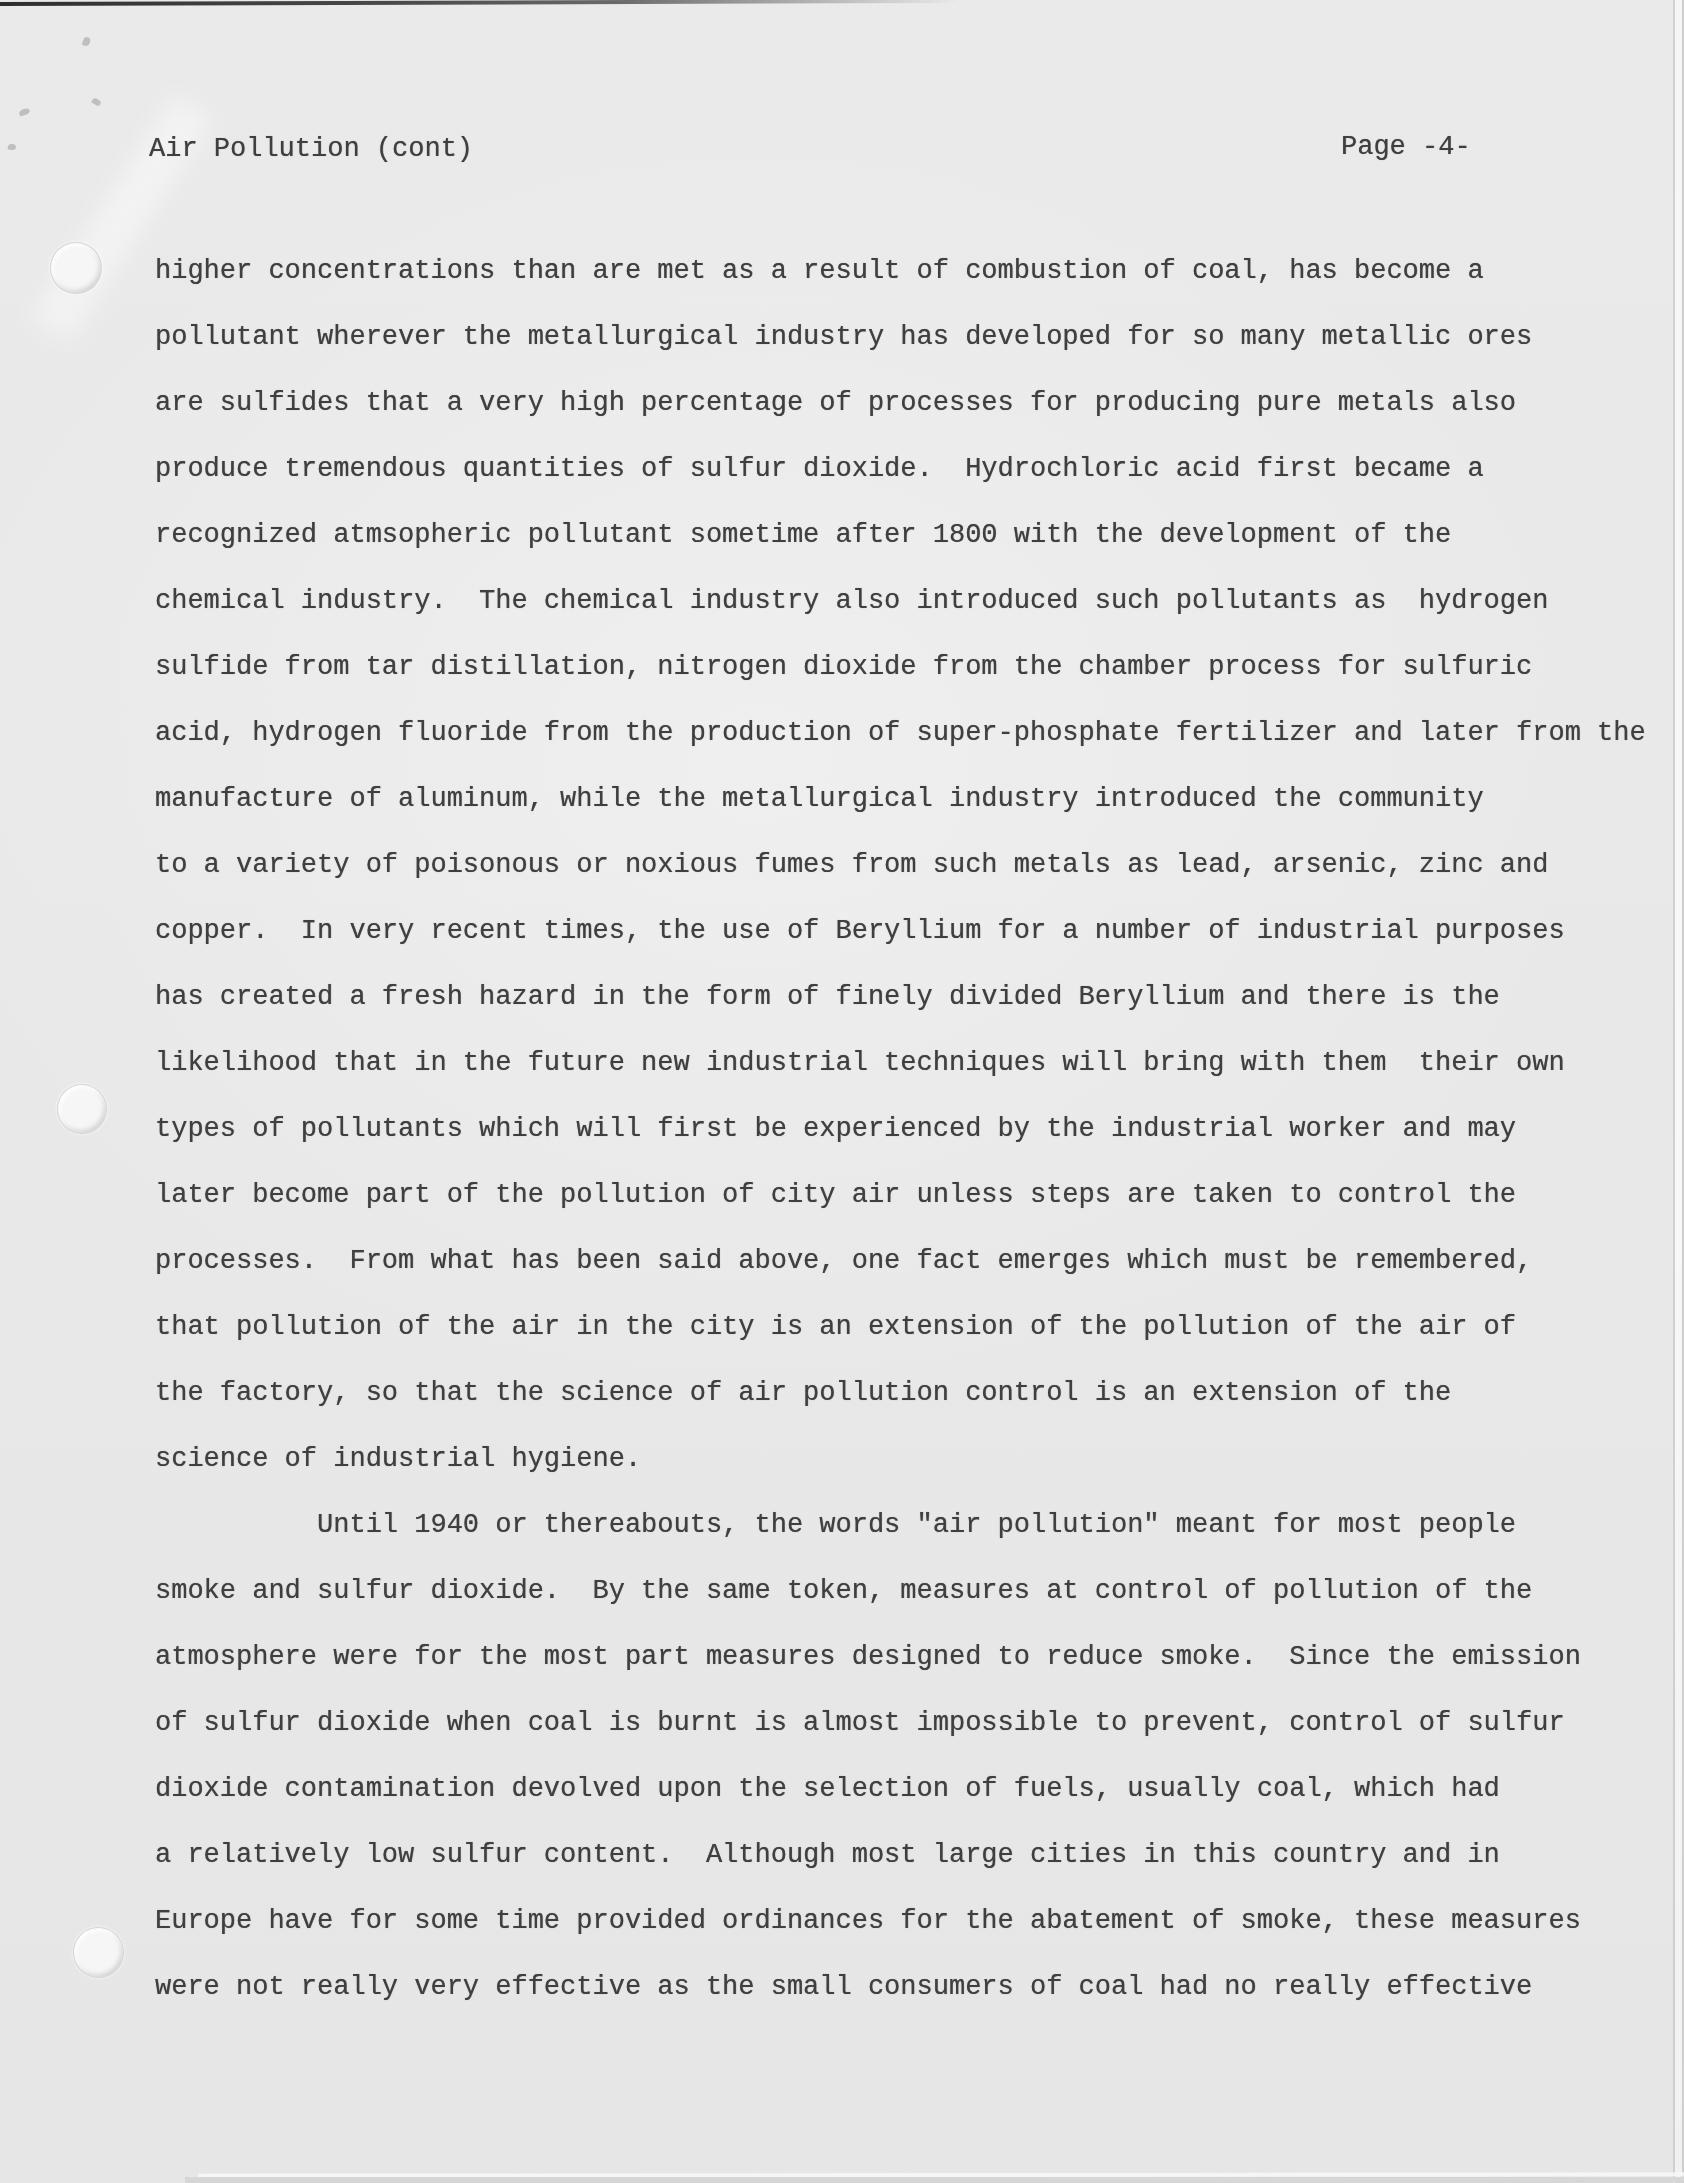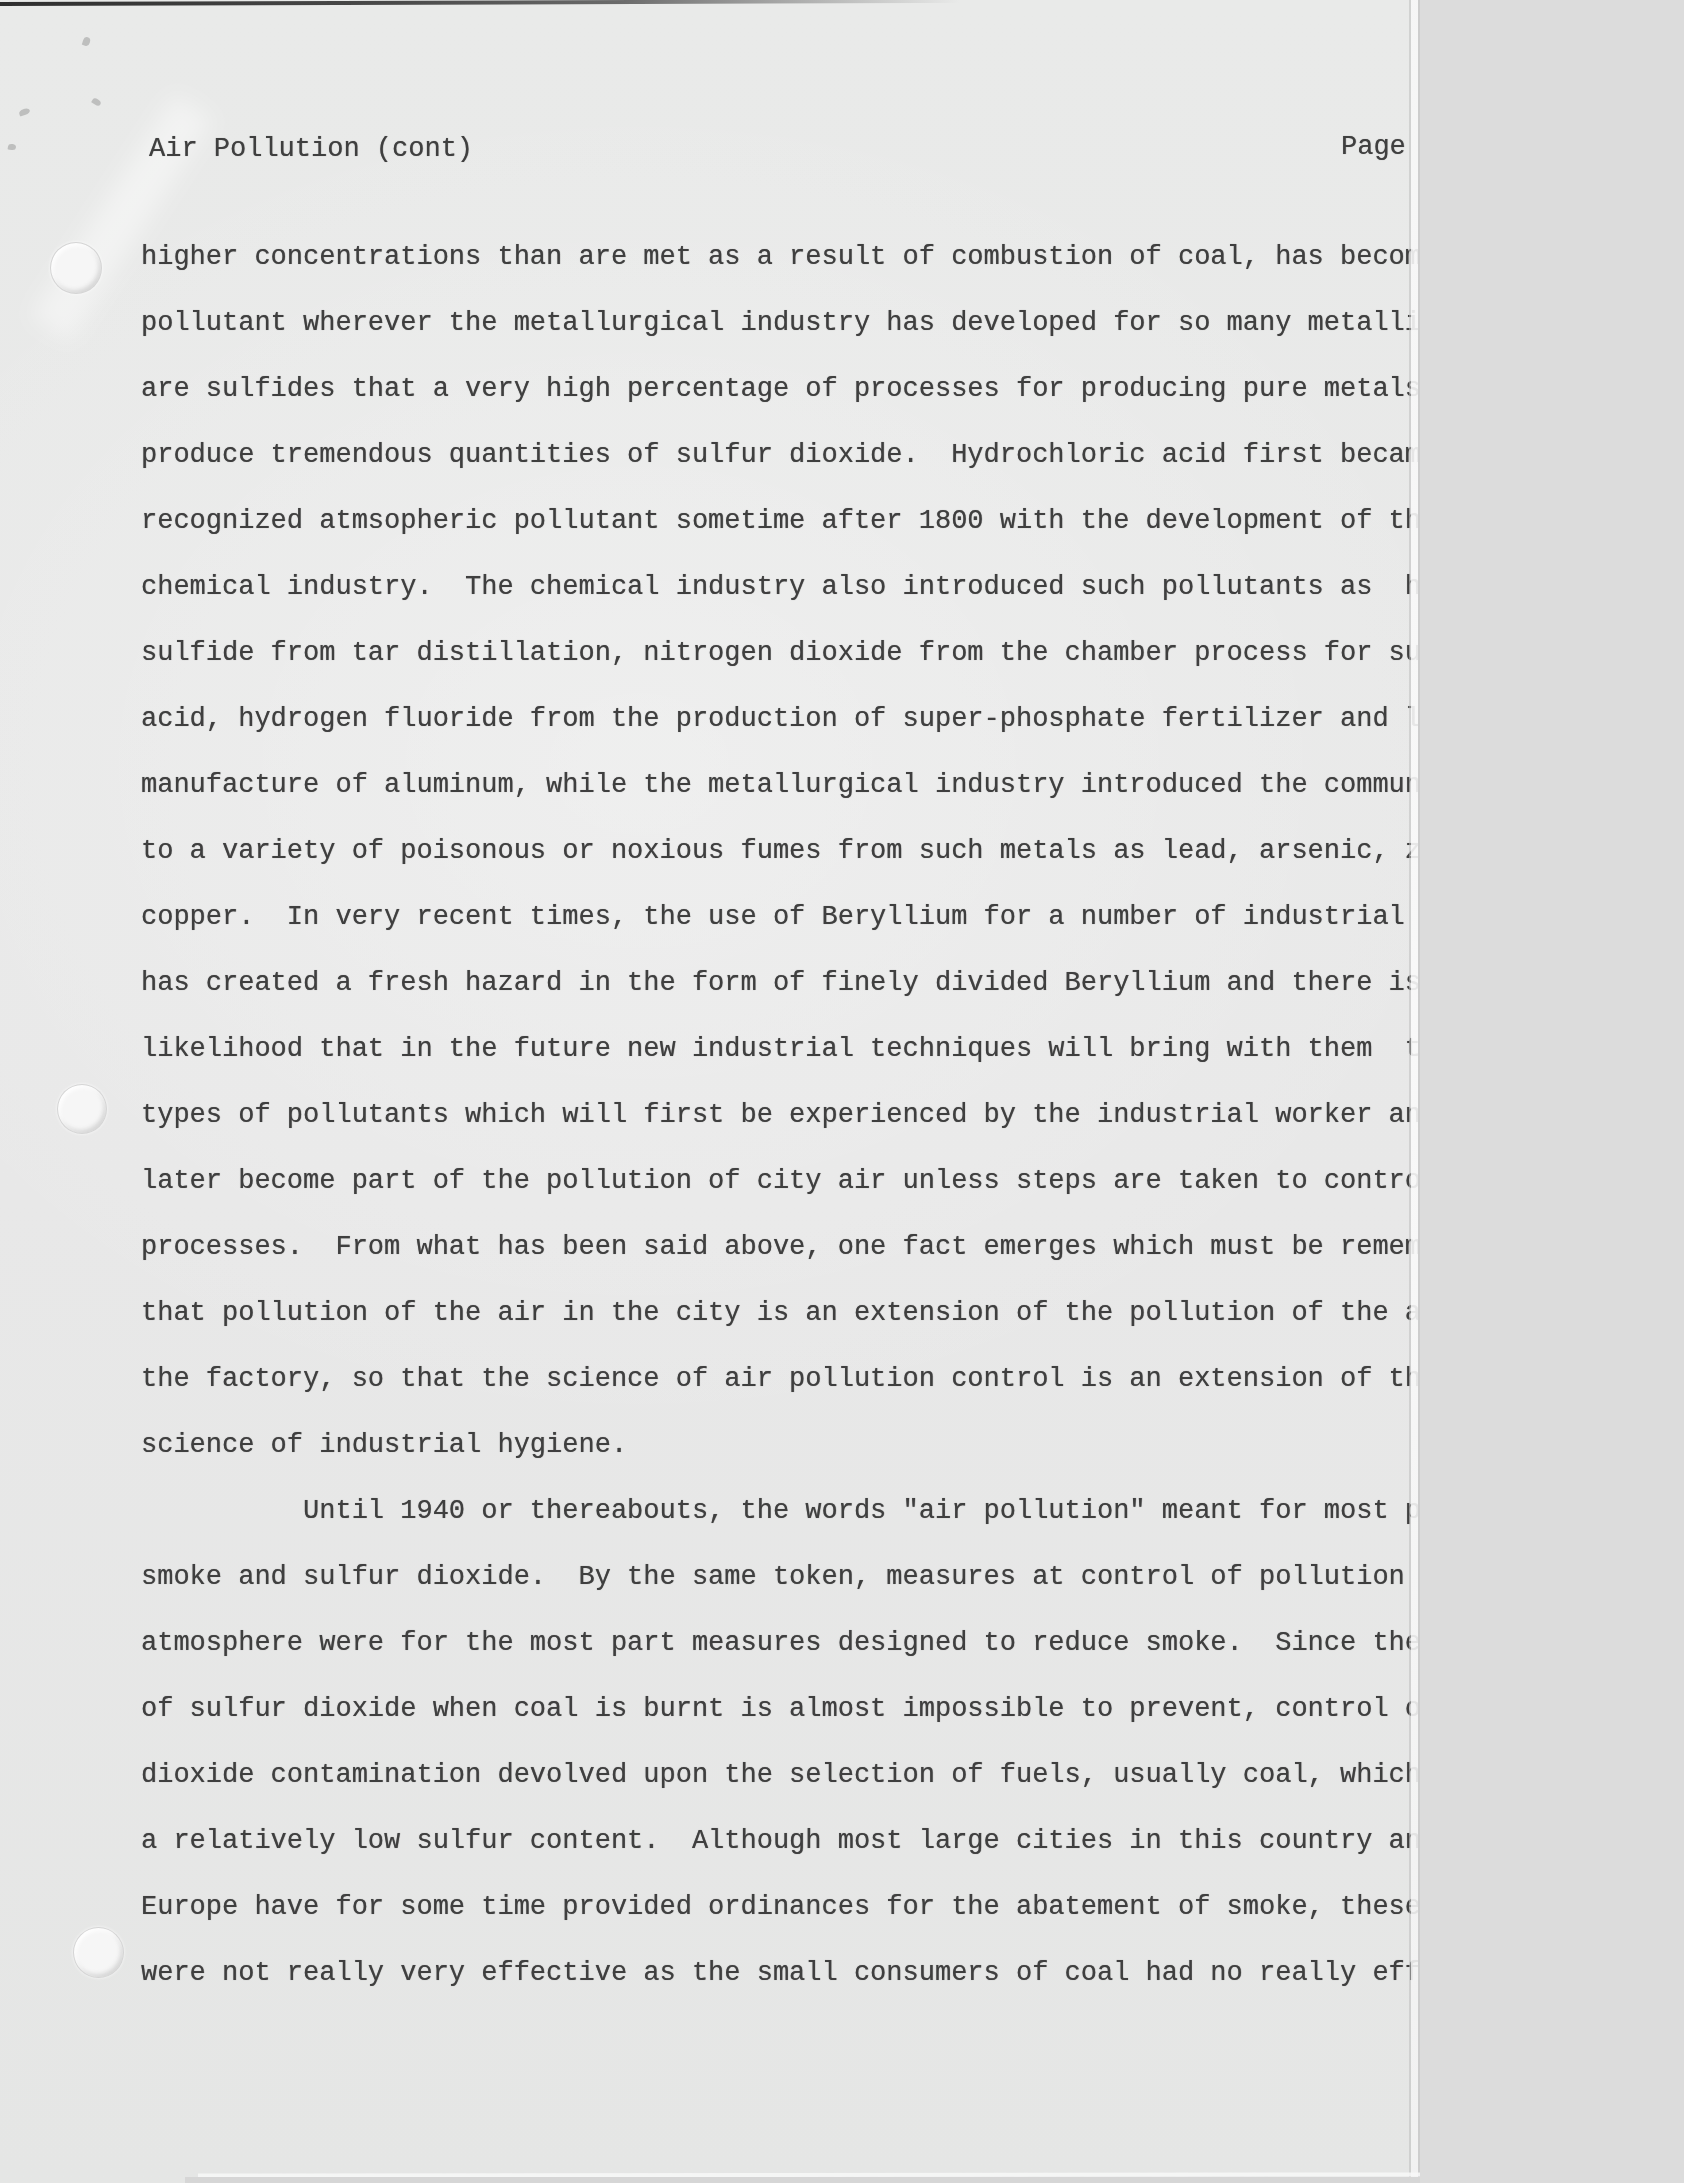--- a/index.html
+++ b/index.html
@@ -2,21 +2,21 @@
 <html style="font-size:10.6px"><head>
 <meta charset="utf-8">
 <style>
   html, body {
     margin: 0;
     padding: 0;
     background: #dcdcdc;
   }
   .page {
     position: relative;
-    width: 1420px;
+    width: 1684px;
     height: 2183px;
     overflow: hidden;
     background:
       radial-gradient(ellipse 1255px 991px at 45% 35%, rgba(255,255,255,0.28), rgba(255,255,255,0) 70%),
       linear-gradient(180deg, #e9eae9 0%, #e8e8e8 55%, #e5e6e5 100%);
     font-family: "Liberation Mono", "DejaVu Sans Mono", monospace;
   }
   
   .doc-title, .page-label, .body-text {
     color: #3f3f3f;
@@ -32,21 +32,21 @@
   .page-label {
     position: absolute;
     left: 1341px;
     top: 132px;
     white-space: pre;
   }
   .body-text {
     position: absolute;
     left: 141px;
     top: 224px;
-    margin: 0;
+    margin: 14px;
     line-height: 66px;
     white-space: pre;
     font-family: inherit;
   }
   
   .hole {
     position: absolute;
     border-radius: 50%;
     background: #f6f6f6;
     border: 1.3px solid rgba(165,165,165,0.40);

